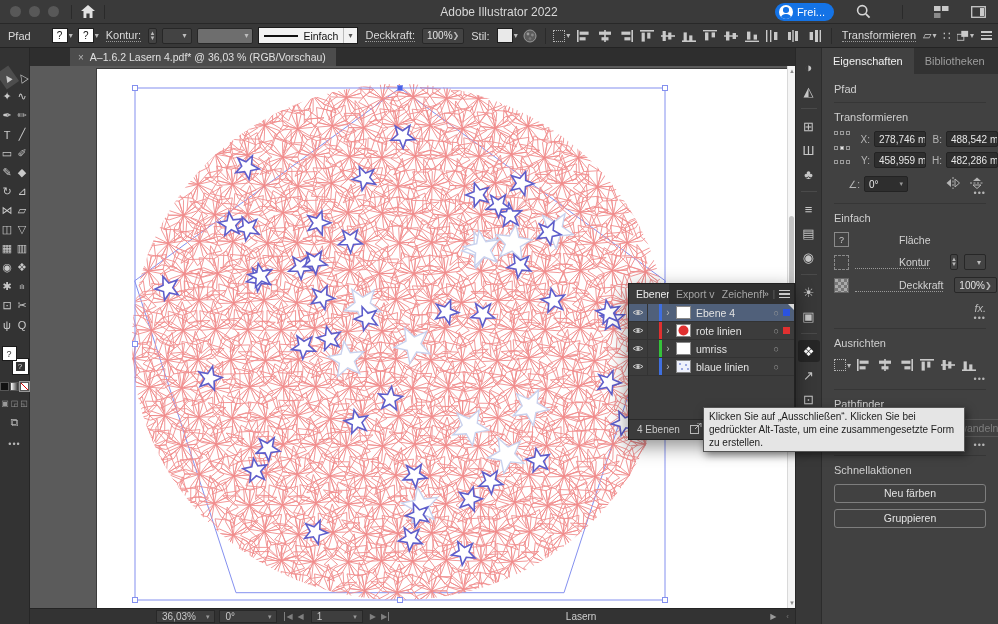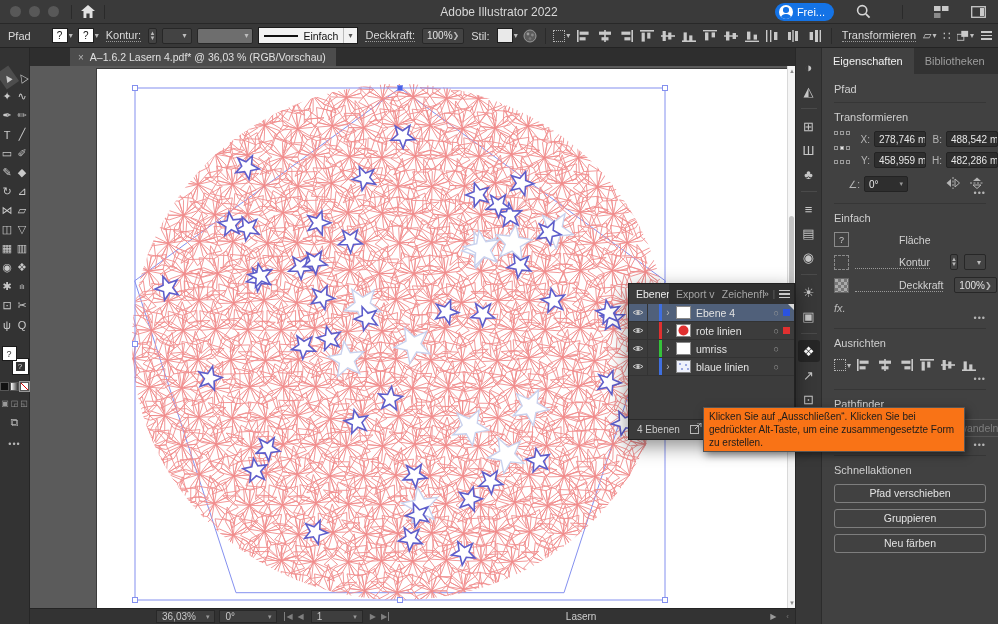--- a/index.html
+++ b/index.html
@@ -123,21 +123,21 @@
   .arow { display:flex; align-items:center; gap:6px; margin-bottom:7px; }
   .sw { width:15px; height:15px; flex:0 0 15px; }
   .sw-q { background:#414141; border:1px solid #8a8a8a; color:#ccc; font-size:9px; display:flex; align-items:center; justify-content:center; }
   .sw-dash { border:1px dashed #8a8a8a; position:relative; }
   .sw-checker { background:
      linear-gradient(45deg,#777 25%,transparent 25%,transparent 75%,#777 75%),
      linear-gradient(45deg,#777 25%,#aaa 25%,#aaa 75%,#777 75%);
      background-size:6px 6px; background-position:0 0,3px 3px; border:1px solid #666; }
   .alabel { color:#d2d2d2; font-size:10.5px;padding-left:44px; }
   .alabel.u { border-bottom:1px dotted #9a9a9a; }
-  .fxrow { color:#b9b9b9; font-style:italic; font-size:11px; padding:2px 0 8px; }
+  .fxrow { color:#b9b9b9; font-style:italic; font-size:11px; padding:2px 0 8px;text-align:right; }
   .alicons { display:flex; gap:4px; align-items:center; }
   .pfrow { display:flex; gap:6px; align-items:center; }
   .pficon { width:22px; height:19px; display:flex; align-items:center; justify-content:center; border-radius:2px; }
   .pficon.hover { background:#5a5a5a; border:1px solid #9d9d9d; }
   .umwandeln { margin-left:auto; border:1px solid #565656; color:#7e7e7e; border-radius:3px;
     font-size:10.5px; padding:2px 10px; background:transparent; }
   .qa-btn { display:block; width:100%; border:1px solid #7e7e7e; border-radius:3px; background:transparent;
     color:#e3e3e3; font-size:10.5px; height:19px; margin:6px 0; text-align:center; line-height:17px;
     font-family:"Liberation Sans",sans-serif; }
 
@@ -158,21 +158,21 @@
   .lthumb { width:15px; height:13px; background:#fff; border:1px solid #888; margin:0 5px 0 2px; flex:0 0 15px; position:relative; overflow:hidden;}
   .lname { color:#e2e2e2; white-space:nowrap; overflow:hidden; flex:1; }
   .ltarget { color:#9a9a9a; font-size:9px; margin-right:4px; }
   .lbadge { width:7px; height:7px; margin-right:4px; flex:0 0 7px; }
   .lcorner { position:absolute; right:0; top:0; width:0; height:0;
     border-left:6px solid transparent; border-top:6px solid #d8d8d8; }
   .lfooter { height:20px; border-top:1px solid #2a2a2a; display:flex; align-items:center;
     padding:0 8px; color:#c9c9c9; font-size:10px; gap:10px; flex:0 0 20px; }
 
   
-  .tooltip { position:absolute; left:703px; top:407px; width:262px; background:#f97316;
+  .tooltip { position:absolute; left:703px; top:407px; width:262px; background:#e5e5e5;
     border:1px solid #555; color:#1c1c1c; font-size:10px; line-height:13px; padding:2px 5px;
     box-shadow:2px 3px 8px rgba(0,0,0,.5); z-index:40; }
 </style>
 </head>
 <body>
 
 <div class="app">
 
   <div class="titlebar">
     <div class="lights">
@@ -736,23 +736,22 @@
                   </svg>
                 </span>
                 <button class="umwandeln">Umwandeln</button>
             </div>
             <div style="height:12px;"></div>
             <span class="more">•••</span>
           </div>
 
           <div class="psec" style="border-bottom:none;">
             <h3>Schnellaktionen</h3>
-            <button class="qa-btn">Pfad verschieben</button>
+            <button class="qa-btn">Neu färben</button>
             <button class="qa-btn">Gruppieren</button>
-            <button class="qa-btn">Neu färben</button>
           </div>
         </div>
       </div>
     </div>
   </div>
 </div>
 
 <div class="layers">
   <div class="ltabs">
     <span class="ltab active">Ebenen</span>

